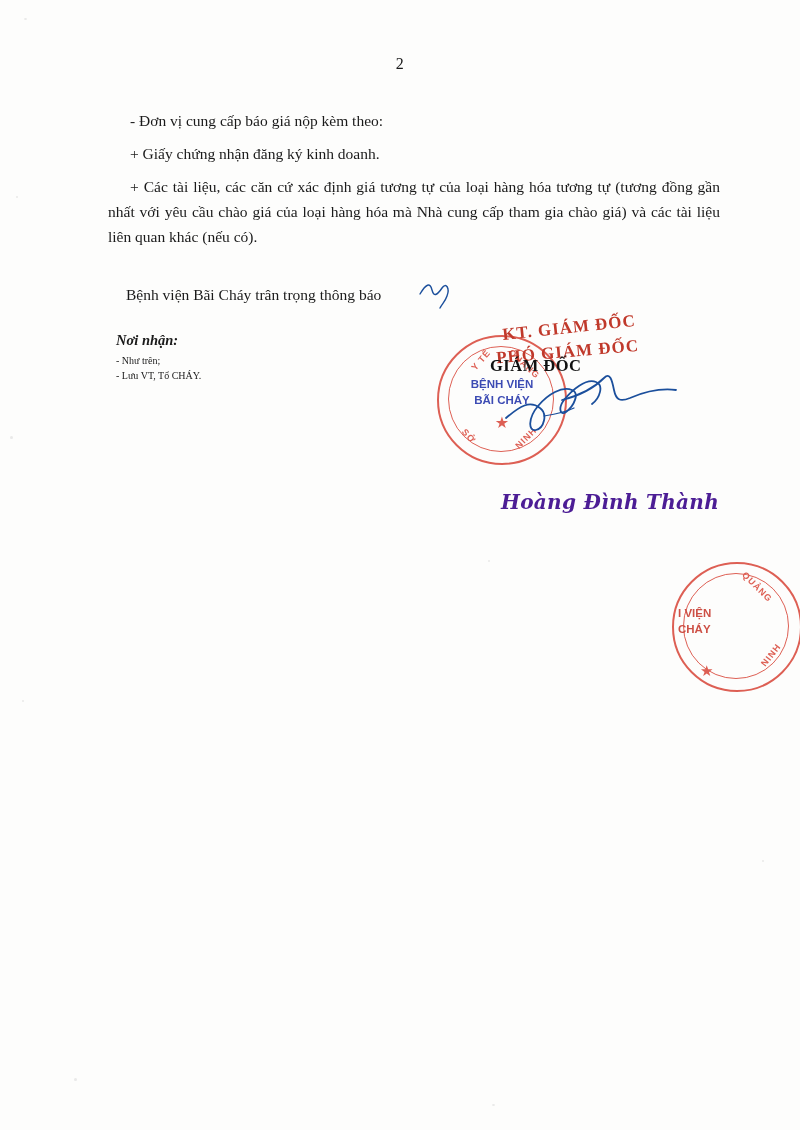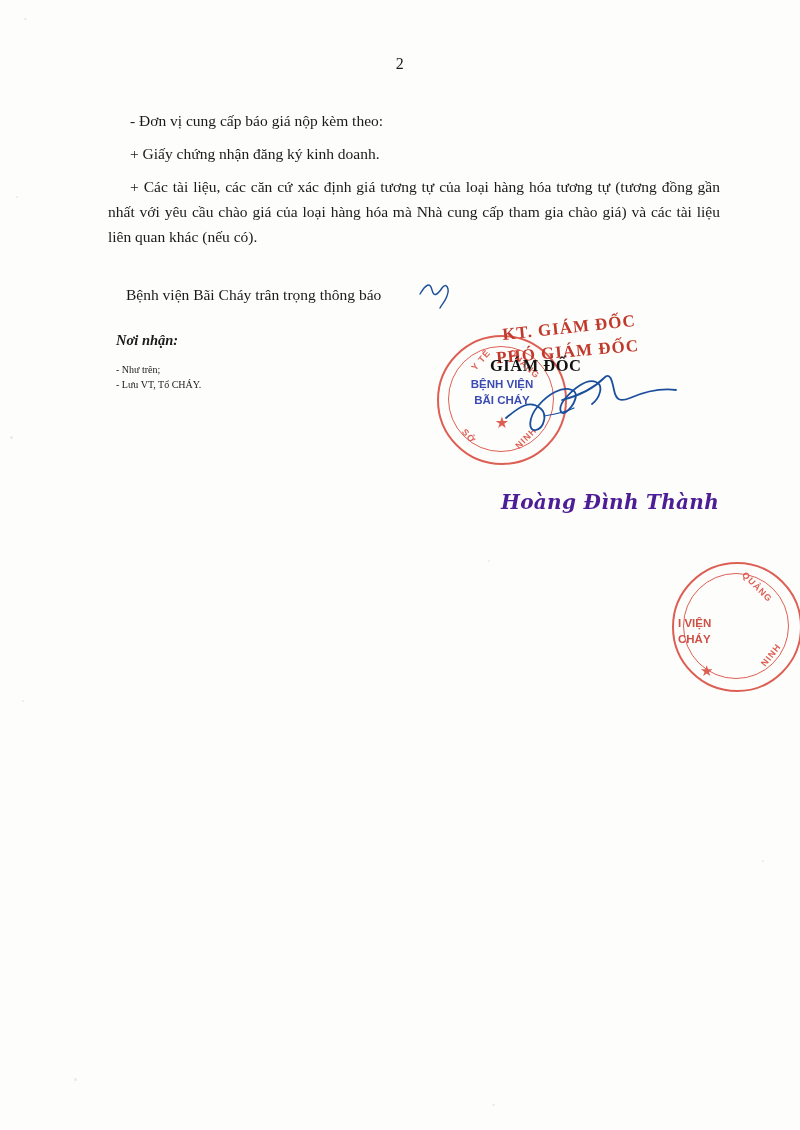--- a/index.html
+++ b/index.html
@@ -73,21 +73,21 @@
     position: absolute;
     top: 330px;
     left: 116px;
     font-size: 14.5px;
     line-height: 1.5;
   }
   .recipients .title {
     font-weight: bold;
     font-style: italic;
     font-size: 14.5px;
-    margin-bottom: 10px;
+    margin-bottom: 1px;
   }
   .recipients .line {
     font-size: 10px;
   }
 
   
   .sign-block {
     position: absolute;
     top: 318px;
     left: 460px;
@@ -208,21 +208,21 @@
   .stamp-partial .ring-inner {
     position: absolute;
     top: 9px; left: 9px;
     width: 104px; height: 104px;
     border: 1.4px solid #d94a3d;
     border-radius: 50%;
   }
   .stamp-partial .p-text {
     position: absolute;
     left: 4px;
-    top: 52px;
+    top: 42px;
     width: 90px;
     text-align: left;
     color: #c7382c;
     font-size: 11.5px;
     font-weight: bold;
     font-family: "Liberation Sans", sans-serif;
     line-height: 1.35;
   }
   .stamp-partial .p-star {
     position: absolute;

